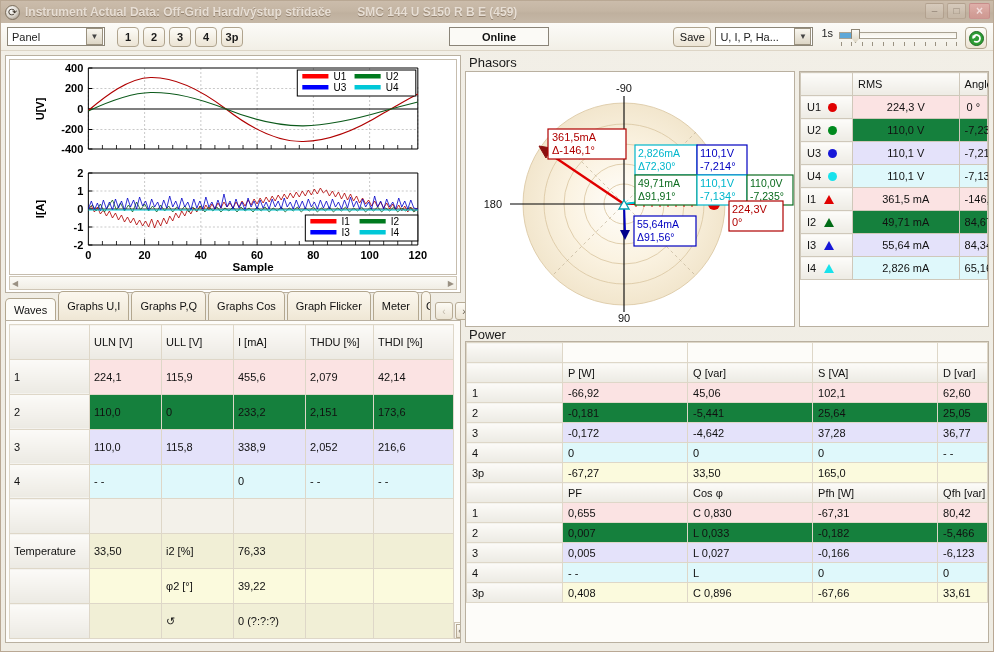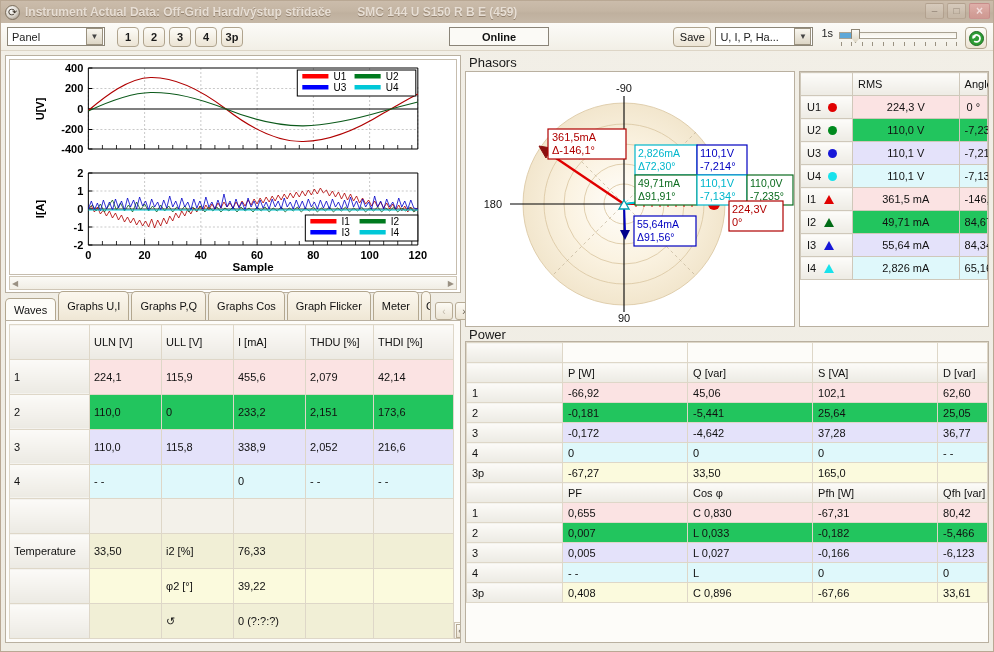--- a/index.html
+++ b/index.html
@@ -199,21 +199,21 @@
     height:20px; padding:0 4px;
     text-align:left; font-weight:normal; color:#111;
     overflow:hidden; white-space:nowrap;
   }
   .grid thead th, .hdr {
     background: linear-gradient(180deg,#fcfbf8,#eceae3);
     color:#333;
   }
   .rowhdr { background: linear-gradient(180deg,#fcfbf8,#eceae3); }
   .c1 { background:#fbe3e3; }
-  .c2 { background:#22c55e; }
+  .c2 { background:#15803d; }
   .c3 { background:#e4e2fa; }
   .c4 { background:#dff8fb; }
   .c3p { background:#fbfadd; }
   .cblank { background:#f3f1ea; }
   .cyellow { background:#fbfadd; }
   .cyellow2 { background:#f1efd6; }
   #left-hscroll {
     height:17px; margin-top:auto;
     border:1px solid #cfc6b6;
     background: linear-gradient(180deg,#fbfaf6,#f3f0e7);

